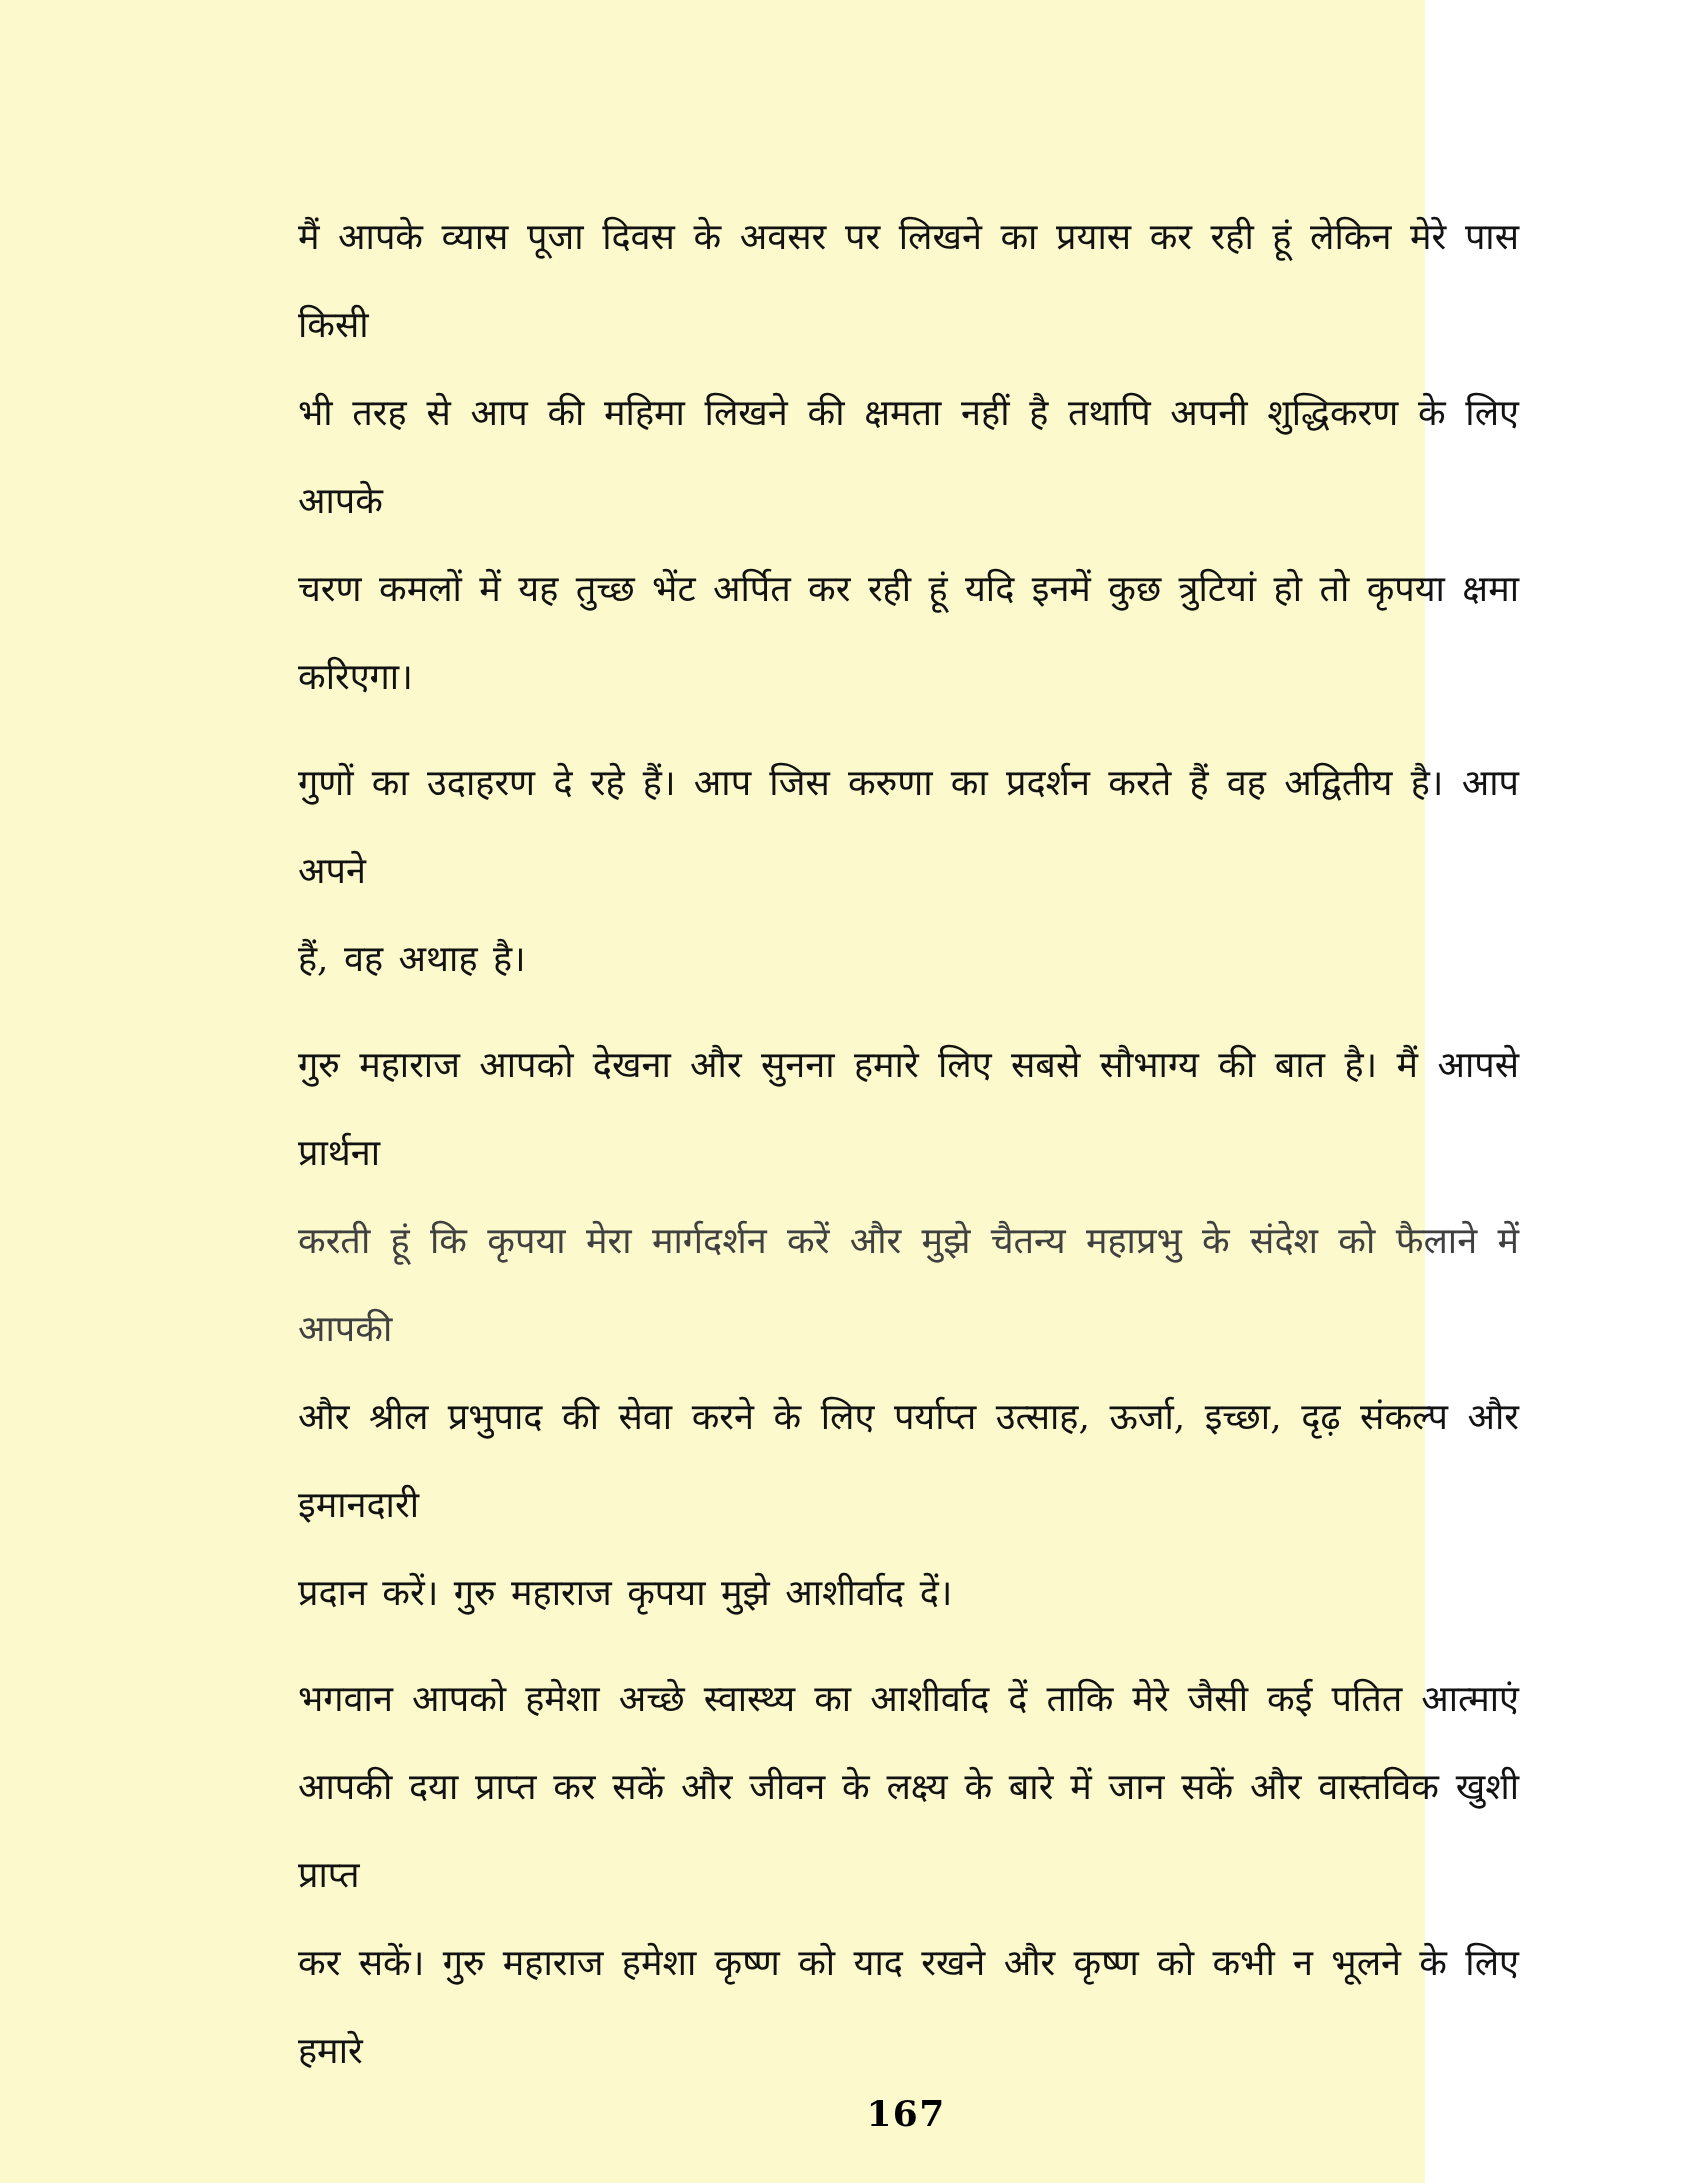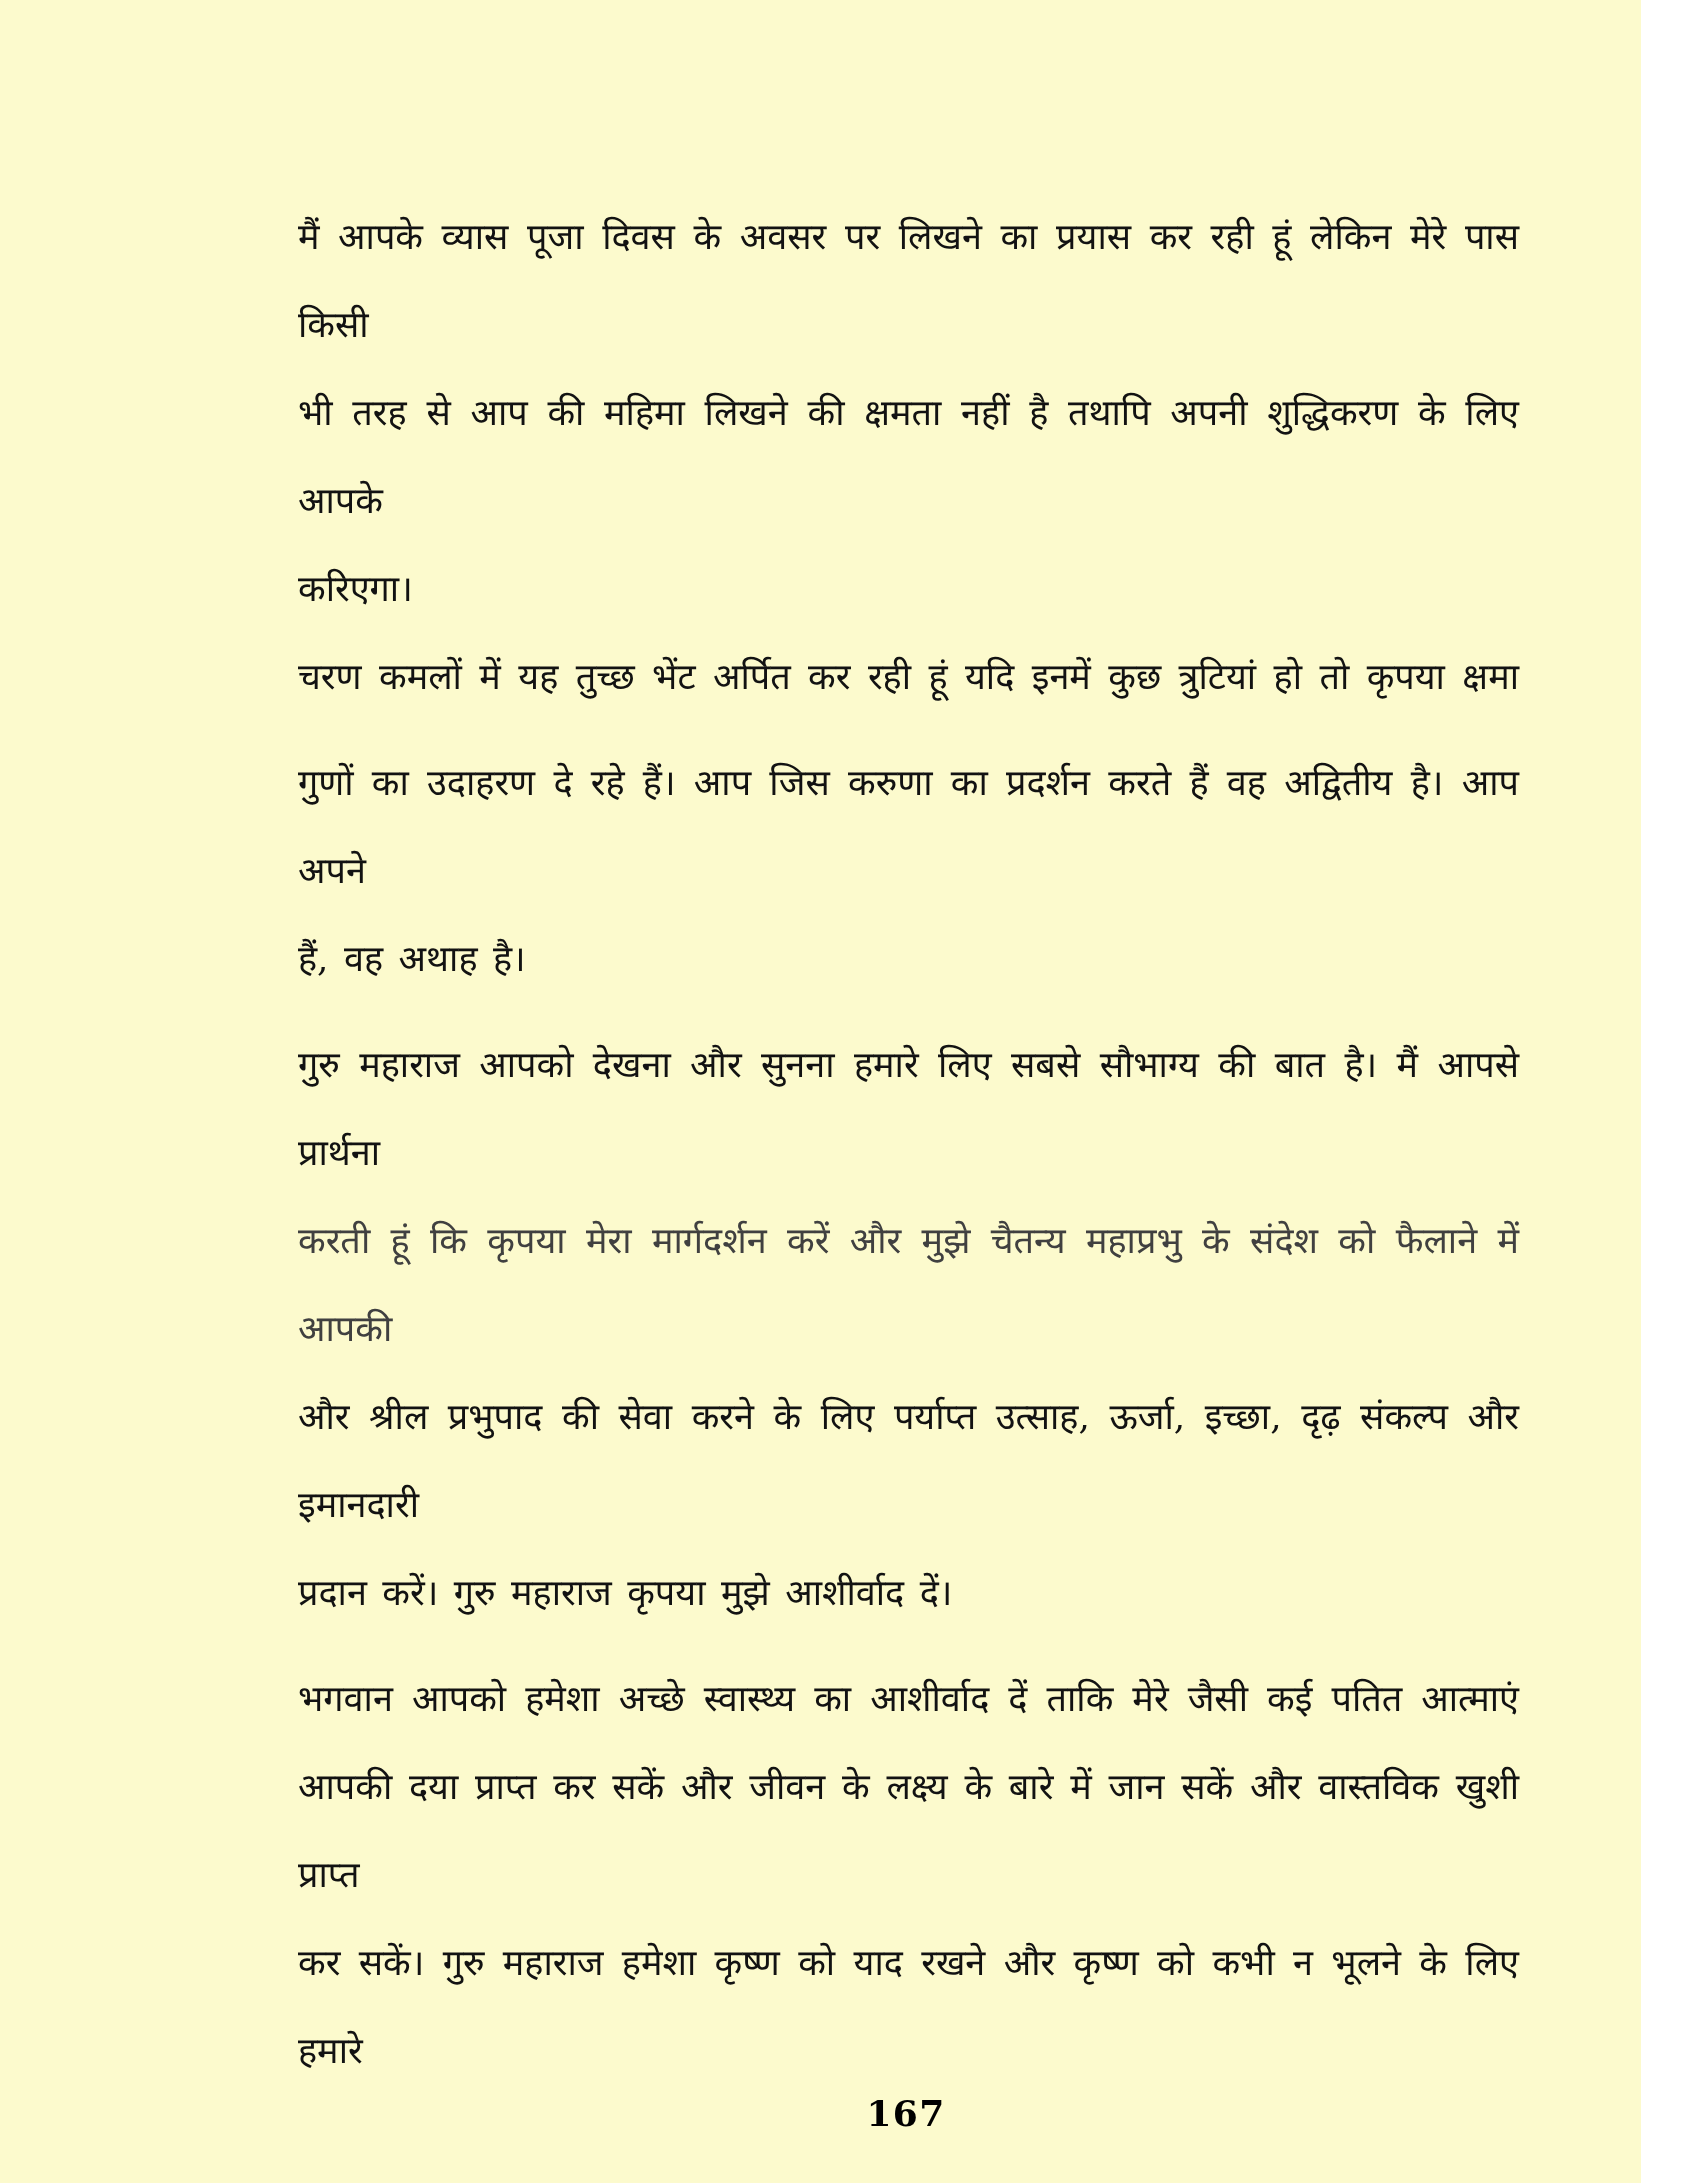--- a/index.html
+++ b/index.html
@@ -7,21 +7,21 @@
     padding: 0;
     width: 1687px;
     height: 2183px;
     background: #ffffff; 
     overflow: hidden;
   }
   .sheet {
     position: absolute;
     left: 0;
     top: 0;
-    width: 1641px;   
+    width: 1425px;   
     height: 2183px;
     background: var(--page-bg, #fcfacd);
   }
   .content {
     position: absolute;
     left: 298px;
     top: 193px;
     width: 1221px;
   }
   .paragraph {
@@ -66,22 +66,22 @@
   }
 </style>
 </head>
 <body style="background: rgb(255, 255, 255);">
 
 <div class="sheet">
   <div class="content" id="paragraphs">
       <div class="paragraph">
         <div class="line" style="color: rgb(18, 18, 18);">मैं आपके व्यास पूजा दिवस के अवसर पर लिखने का प्रयास कर रही हूं लेकिन मेरे पास किसी</div>
         <div class="line" style="color: rgb(18, 18, 18);">भी तरह से आप की महिमा लिखने की क्षमता नहीं है तथापि अपनी शुद्धिकरण के लिए आपके</div>
+        <div class="line" style="color: rgb(18, 18, 18);">चरण कमलों में यह तुच्छ भेंट अर्पित कर रही हूं यदि इनमें कुछ त्रुटियां हो तो कृपया क्षमा</div>
         <div class="line last" style="color: rgb(18, 18, 18);">करिएगा।</div>
-        <div class="line" style="color: rgb(18, 18, 18);">चरण कमलों में यह तुच्छ भेंट अर्पित कर रही हूं यदि इनमें कुछ त्रुटियां हो तो कृपया क्षमा</div>
       </div>
       <div class="paragraph">
         <div class="line" style="color: rgb(18, 18, 18);">गुणों का उदाहरण दे रहे हैं। आप जिस करुणा का प्रदर्शन करते हैं वह अद्वितीय है। आप अपने</div>
         <div class="line last" style="color: rgb(18, 18, 18);">हैं, वह अथाह है।</div>
       </div>
       <div class="paragraph">
         <div class="line" style="color: rgb(18, 18, 18);">गुरु महाराज आपको देखना और सुनना हमारे लिए सबसे सौभाग्य की बात है। मैं आपसे प्रार्थना</div>
         <div class="line" style="color: #404040;">करती हूं कि कृपया मेरा मार्गदर्शन करें और मुझे चैतन्य महाप्रभु के  संदेश को फैलाने में आपकी</div>
         <div class="line" style="color: rgb(18, 18, 18);">और श्रील प्रभुपाद की सेवा करने के लिए पर्याप्त उत्साह, ऊर्जा, इच्छा, दृढ़ संकल्प और इमानदारी</div>
         <div class="line last" style="color: rgb(18, 18, 18);">प्रदान करें। गुरु महाराज कृपया मुझे आशीर्वाद दें।</div>

